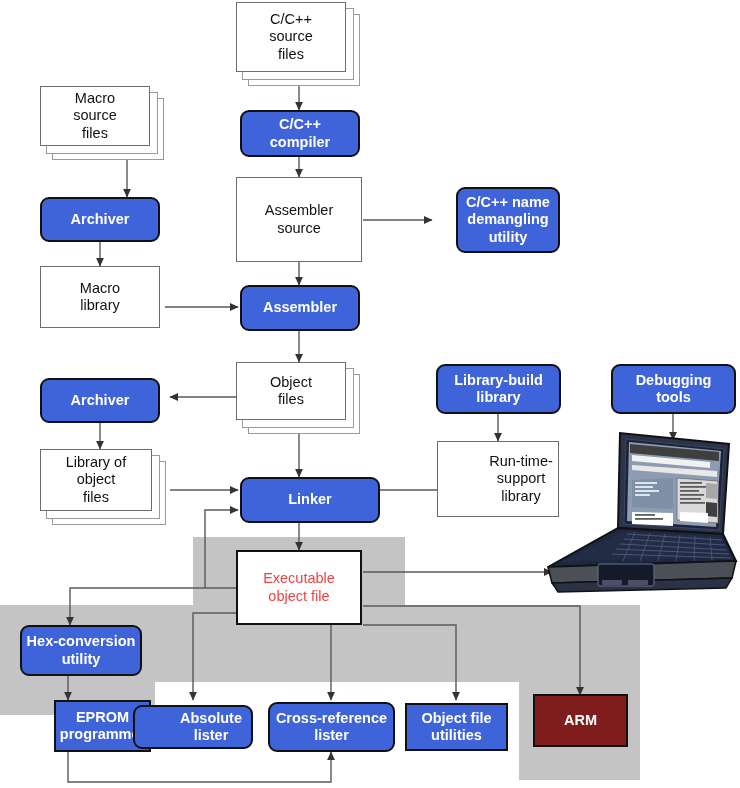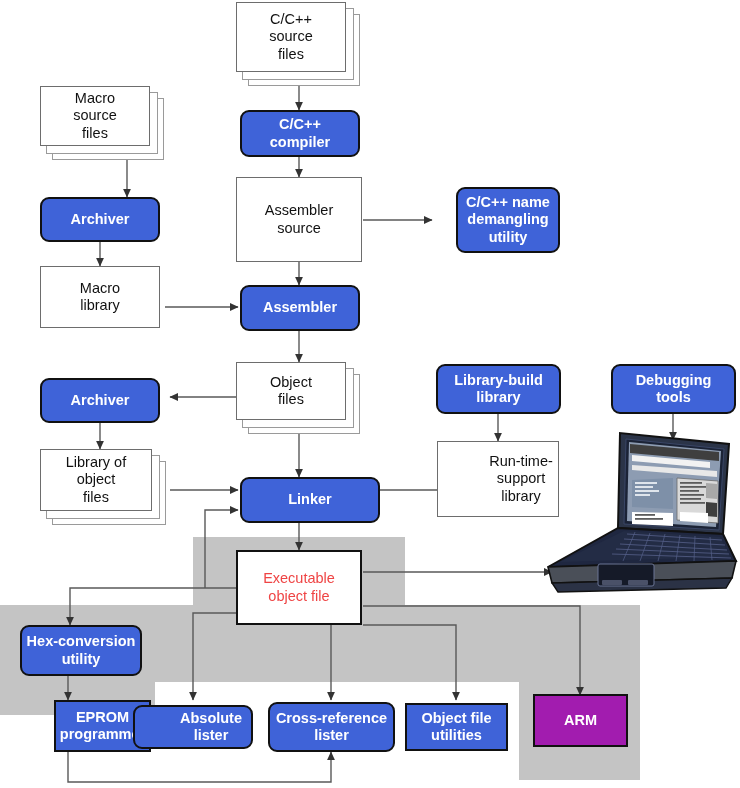--- a/index.html
+++ b/index.html
@@ -22,21 +22,21 @@
 
   
   .docheavy{background:#ffffff;border:2.5px solid #111;color:#ef4444;font-size:14.5px;}
 
   
   .proc{background:#3f63d8;border:2.5px solid #111;border-radius:9px;color:#fff;
         font-size:14.5px;font-weight:bold;}
   
   .proc.sq{border-radius:0;}
   
-  .target{background:#a21caf;border:2.5px solid #111;color:#fff;font-size:14.5px;font-weight:bold;}
+  .target{background:#7f1d1d;border:2.5px solid #111;color:#fff;font-size:14.5px;font-weight:bold;}
 
   .lap{position:absolute;}
 </style>
 </head>
 <body>
 
 <div id="stage">
 
   <div class="gray" style="left:193px;top:537px;width:212px;height:68px;"></div>
   <div class="gray" style="left:0px;top:605px;width:640px;height:110px;"></div>

